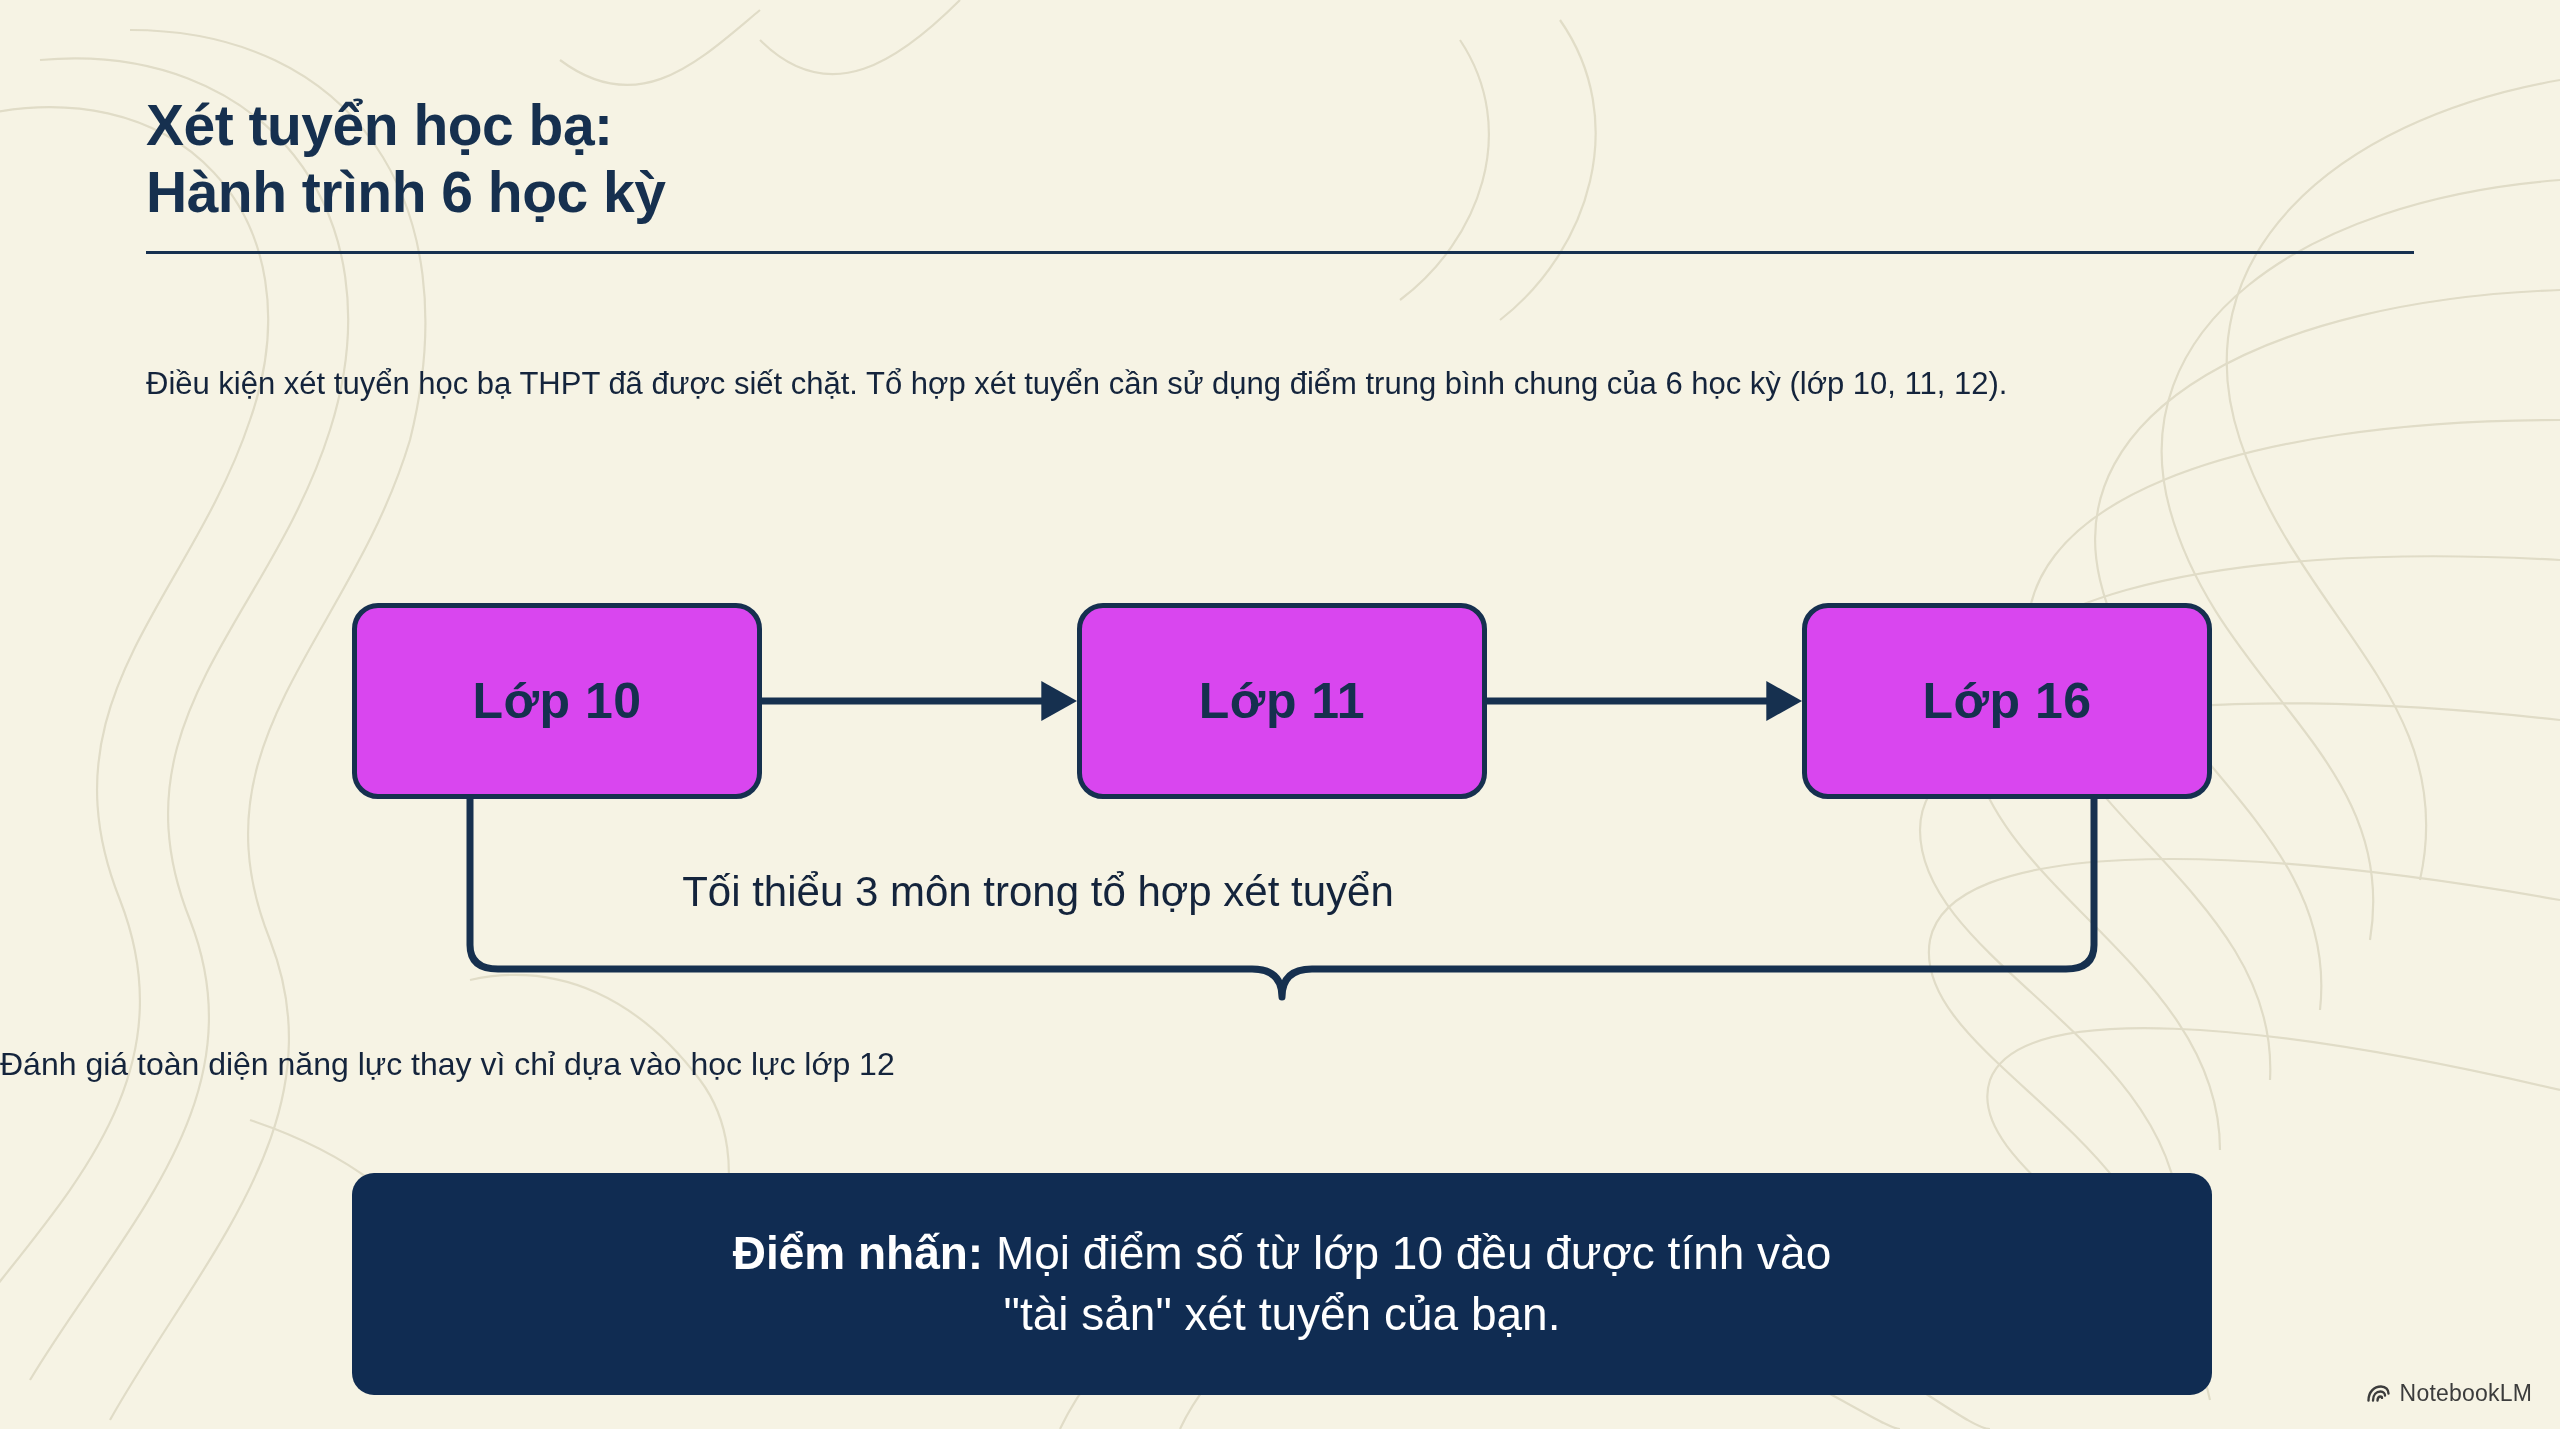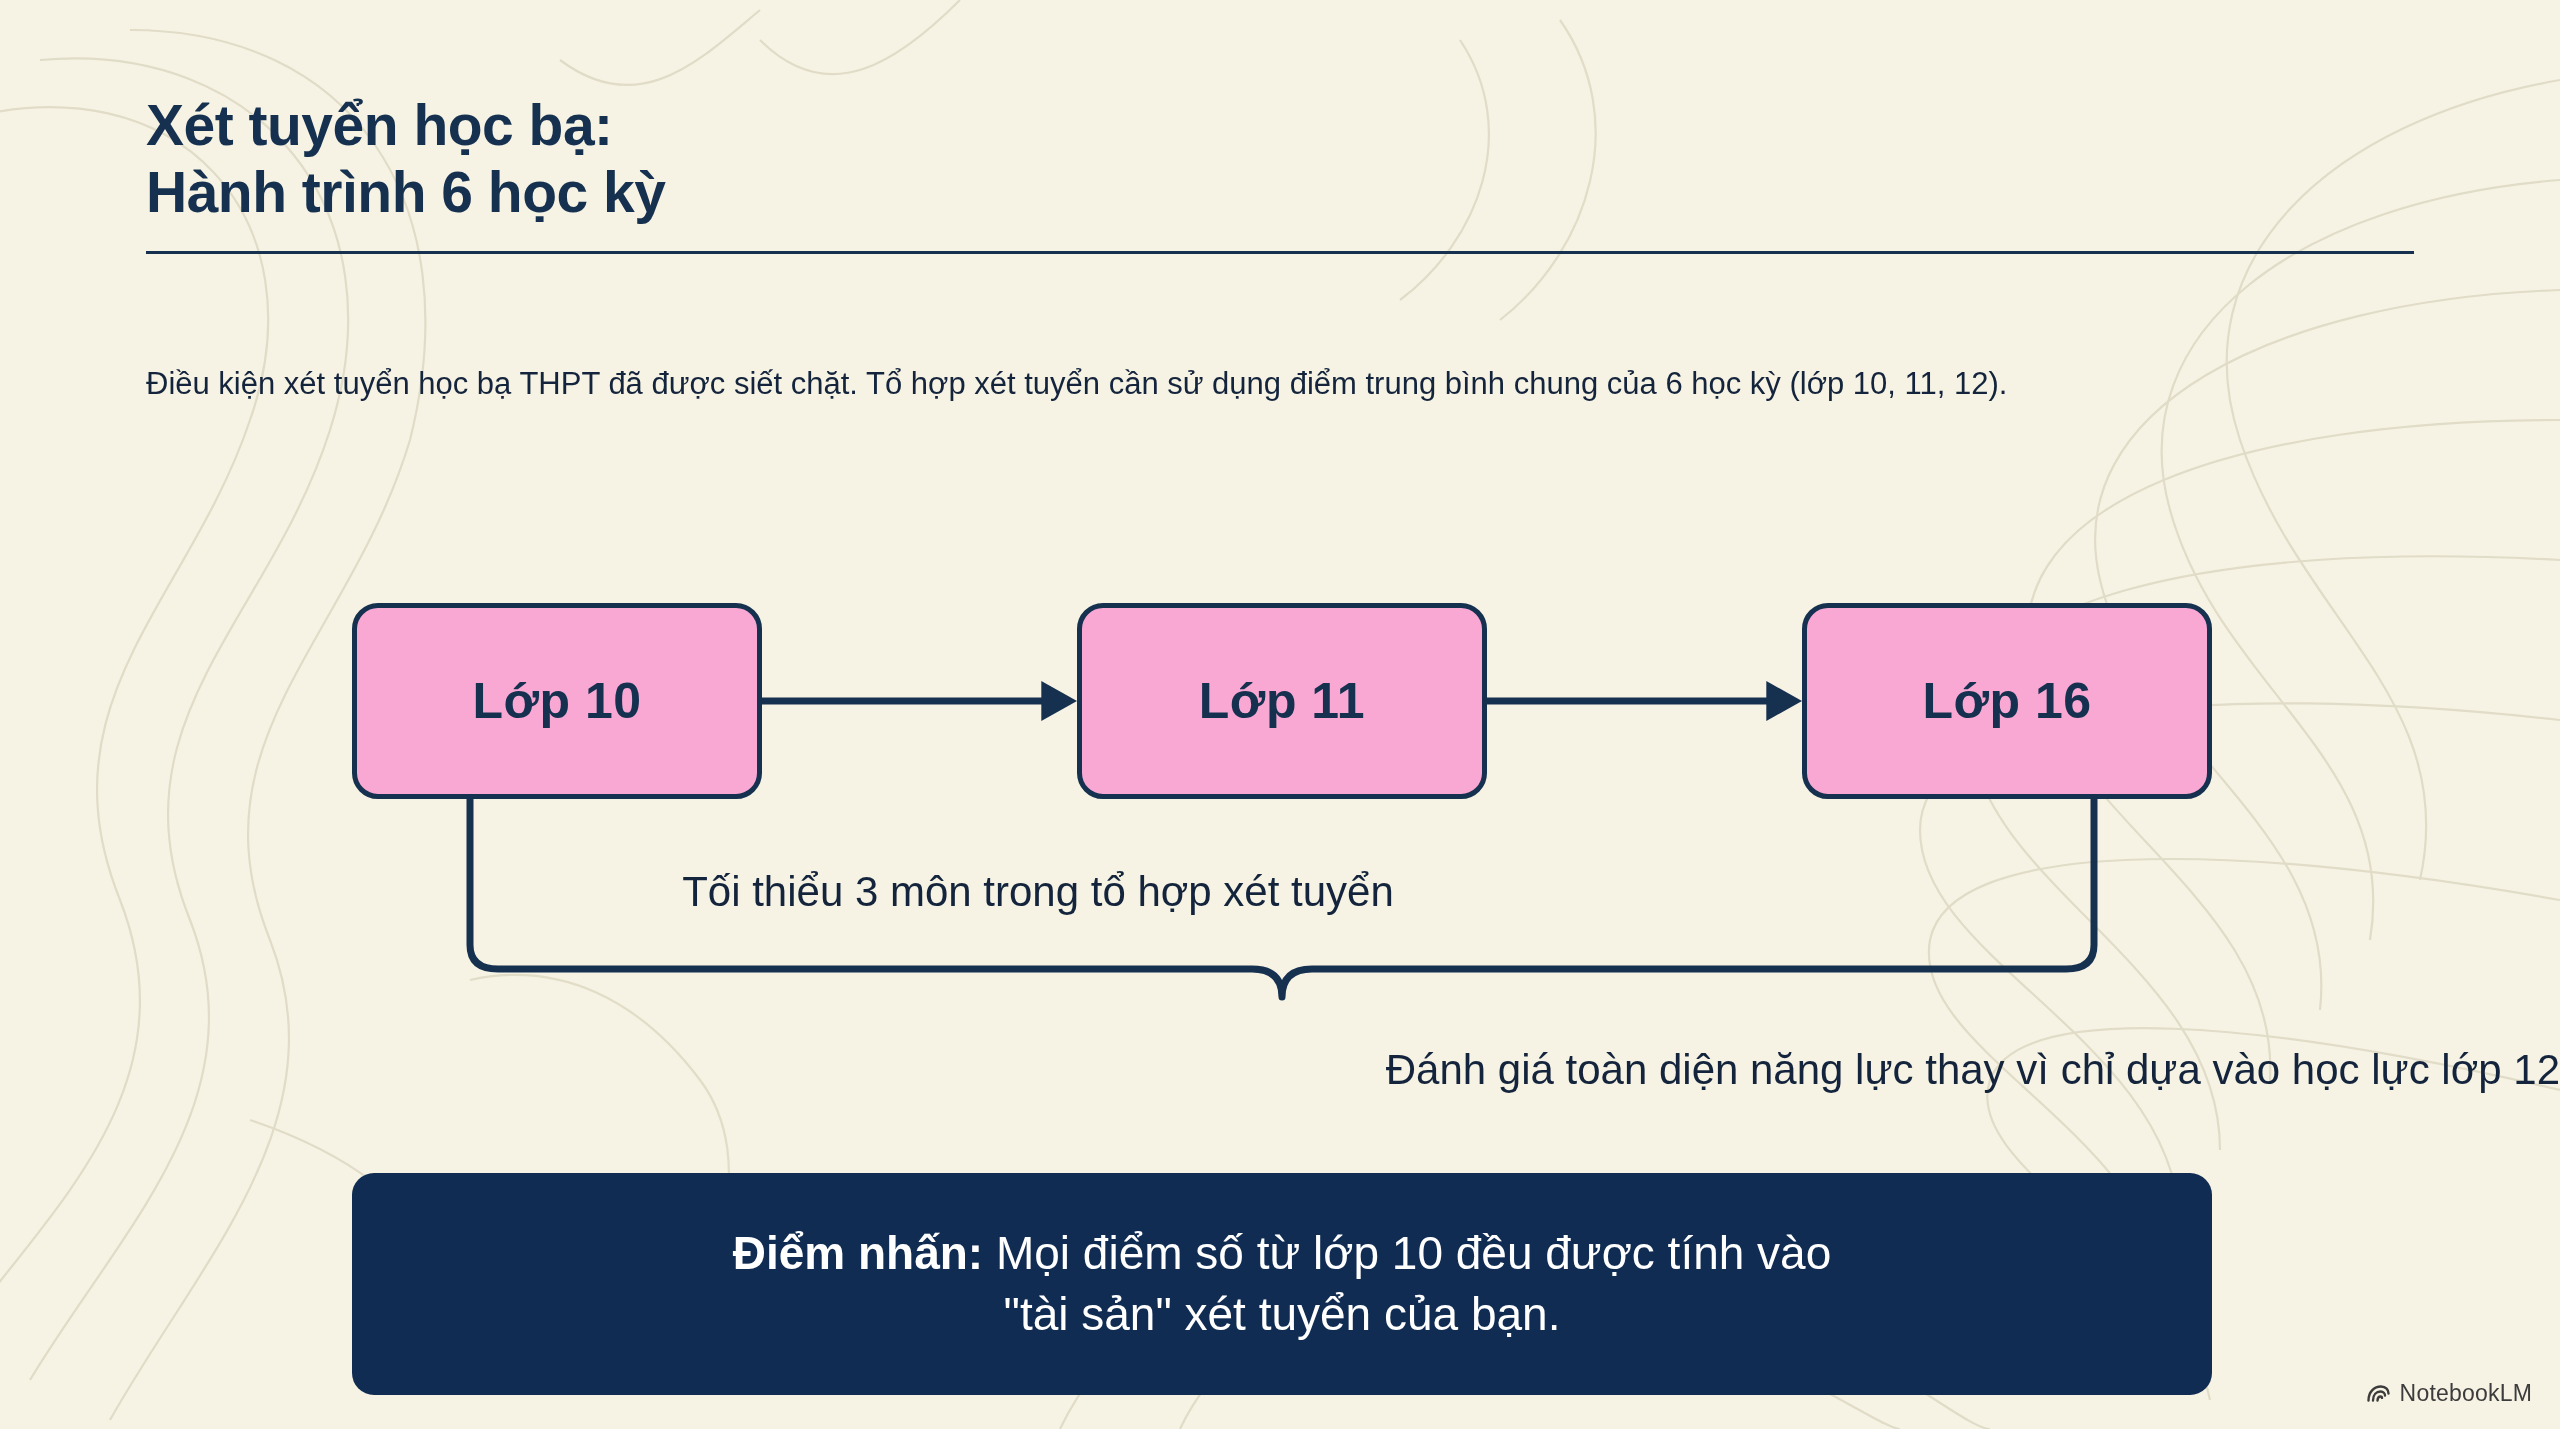--- a/index.html
+++ b/index.html
@@ -64,21 +64,21 @@
   
   #flow-row {
     position:absolute;
     left:352px; top:561px;
     width:1860px; height:200px;
     display:flex;
     align-items:center;
   }
   .grade-box {
     width:410px; height:196px;
-    background:#f9a8d4;
+    background:#d946ef;
     border:5px solid #16304f;
     border-radius:26px;
     display:flex;
     align-items:center;
     justify-content:center;
     flex:none;
   }
   .grade-label {
     font-size:50px;
     font-weight:bold;
@@ -106,22 +106,22 @@
     width:2052px;
     text-align:center;
     font-size:42px;
     color:#14243c;
   }
 
   #summary-line {
     position:absolute;
     left:0; top:1006px;
     width:2560px;
-    text-align:right;
-    font-size:42px;
+    text-align:left;
+    font-size:32px;
     color:#14243c;
   }
 
   
   #callout {
     position:absolute;
     left:352px; top:1133px;
     width:1860px; height:222px;
     background:#102c52;
     border-radius:22px;

